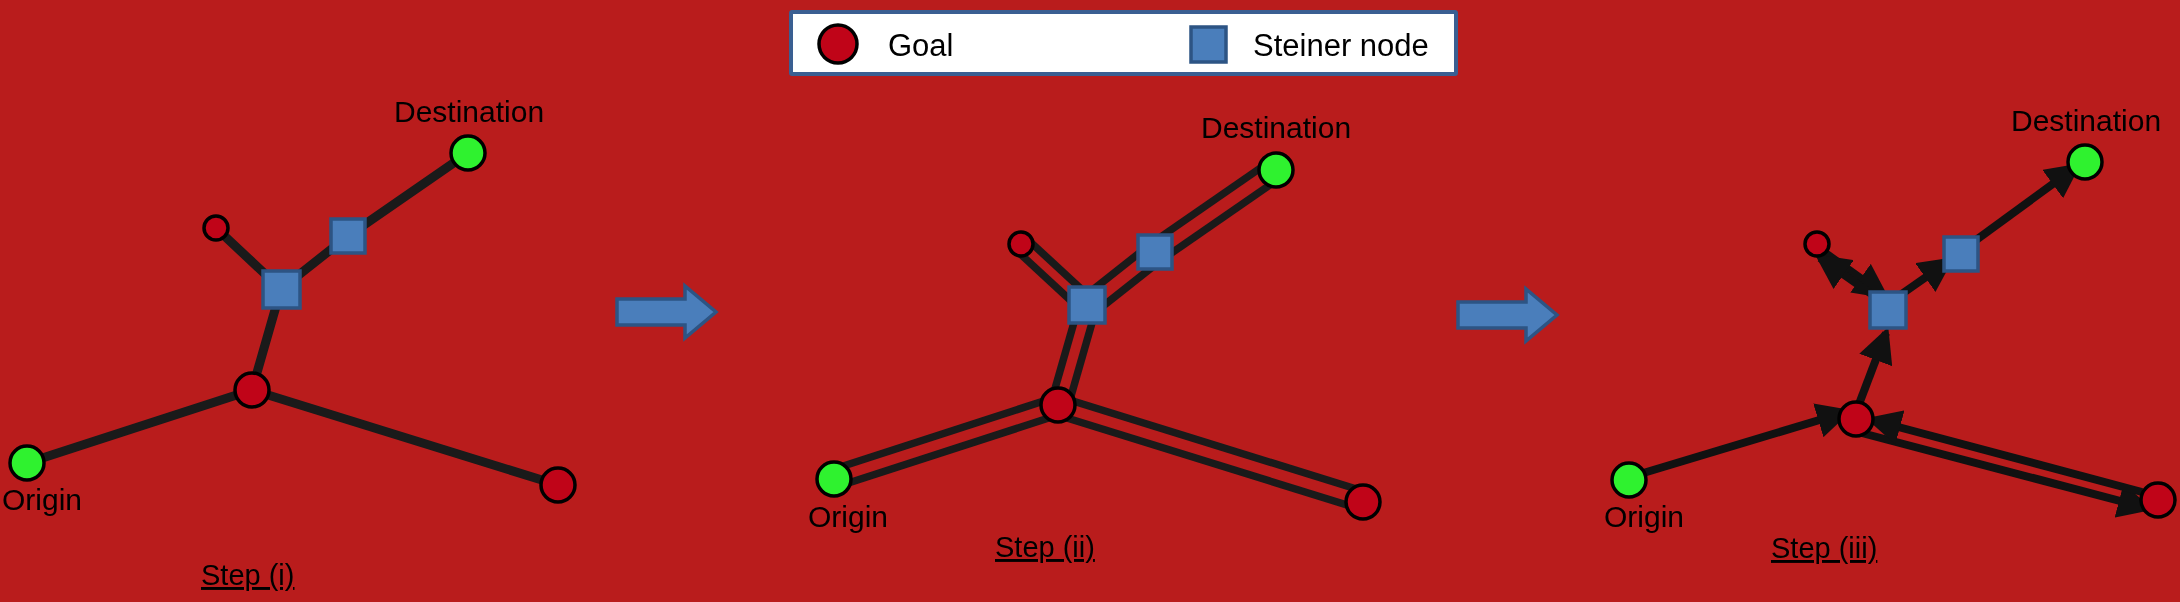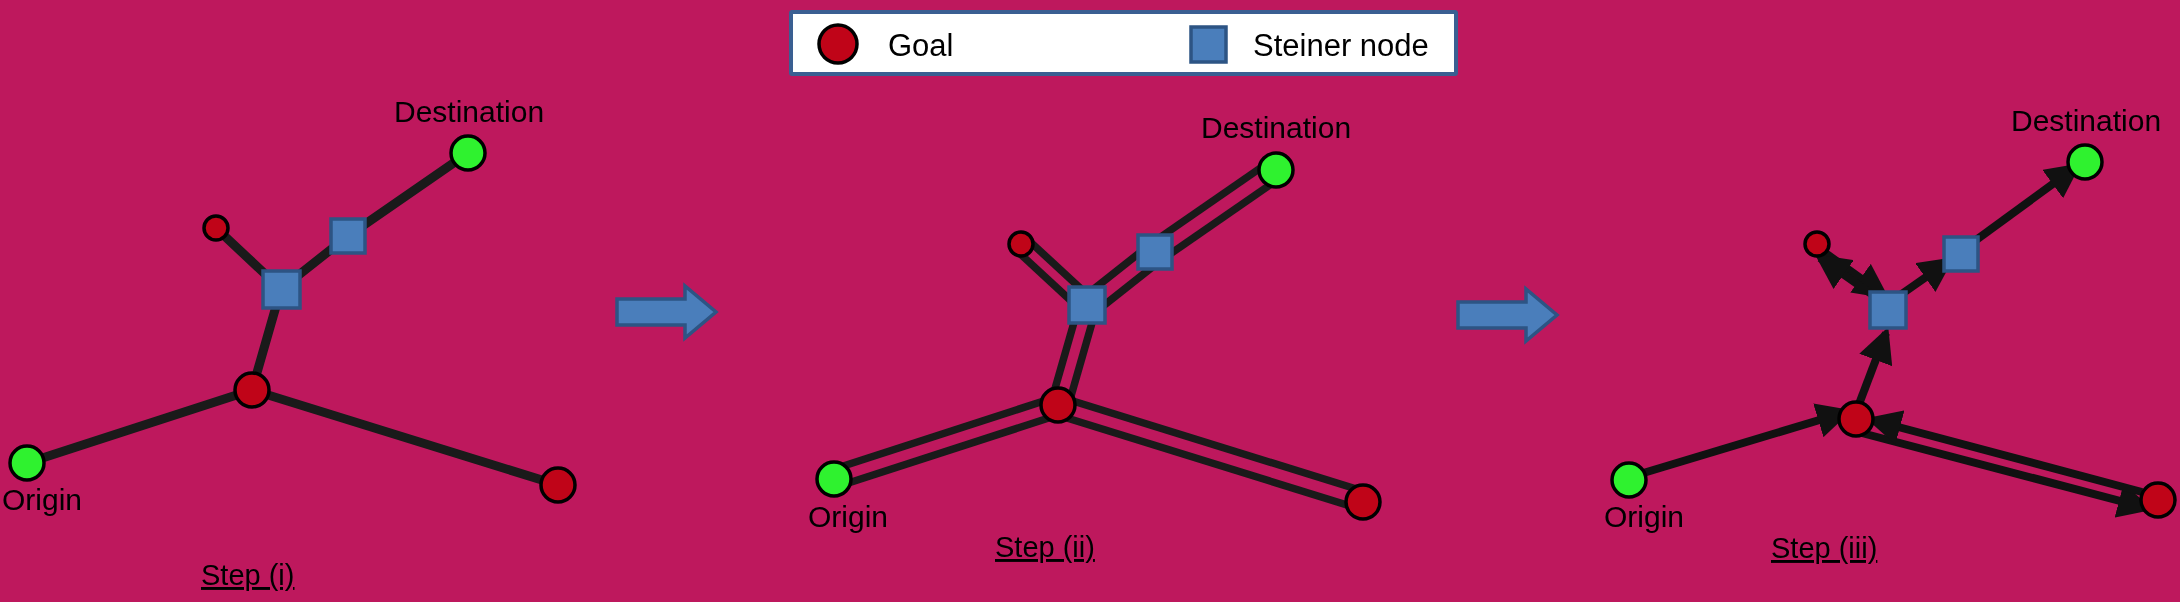--- a/index.html
+++ b/index.html
@@ -12,21 +12,21 @@
     font-family: "Liberation Sans", sans-serif;
     width: 2180px;
     height: 602px;
     overflow: hidden;
     position: relative;
   }
   #figure {
     position: relative;
     width: 2180px;
     height: 602px;
-    background: #be185d;
+    background: #b91c1c;
   }
   #figure svg {
     position: absolute;
     top: 0;
     left: 0;
     display: block;
   }
   .lbl {
     font-family: "Liberation Sans", sans-serif;
     font-size: 30px;

